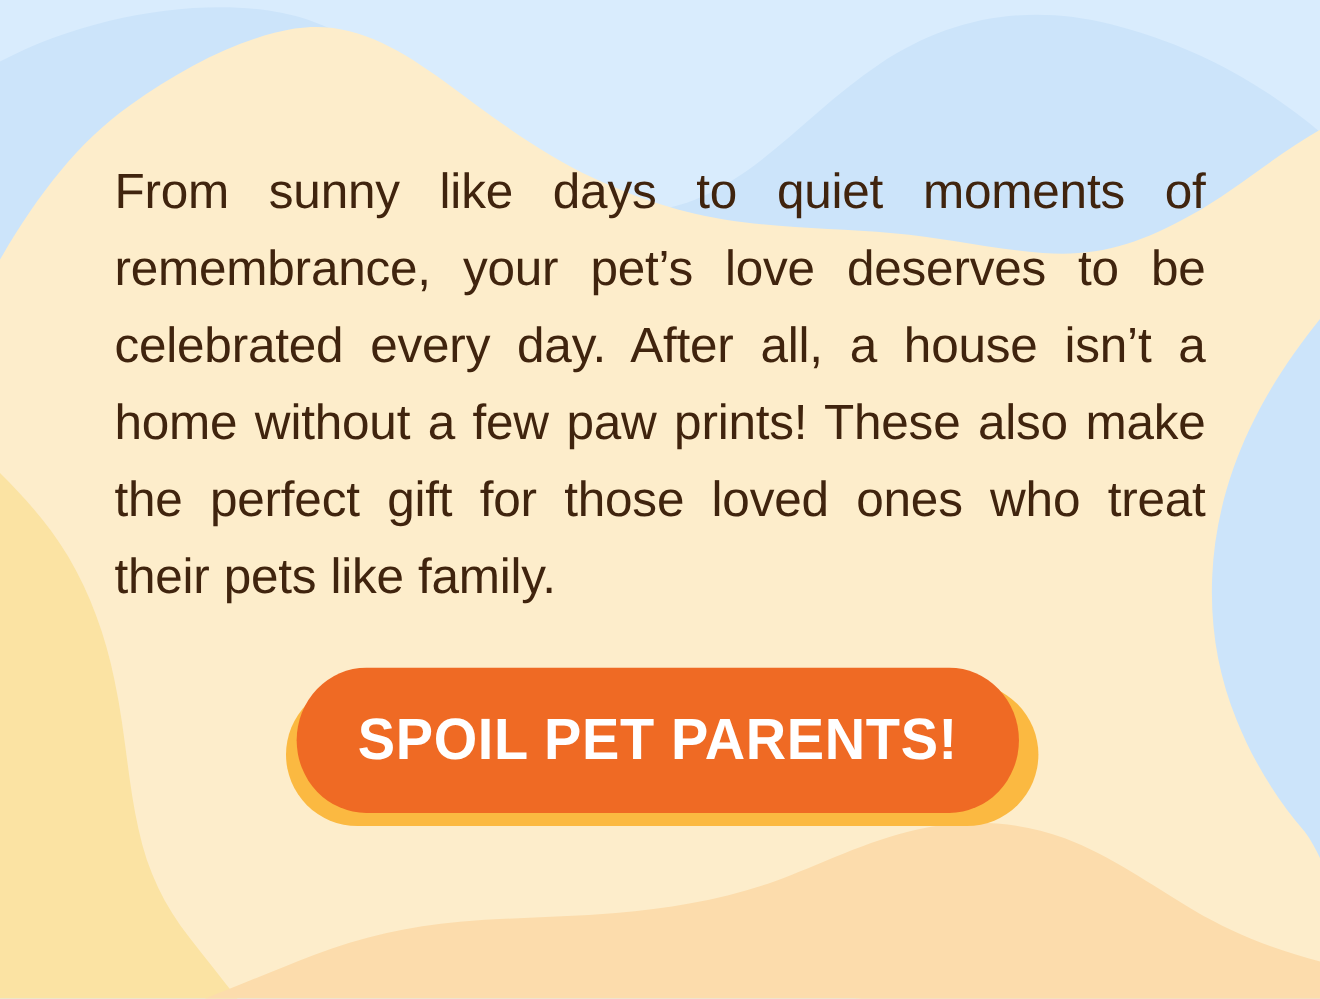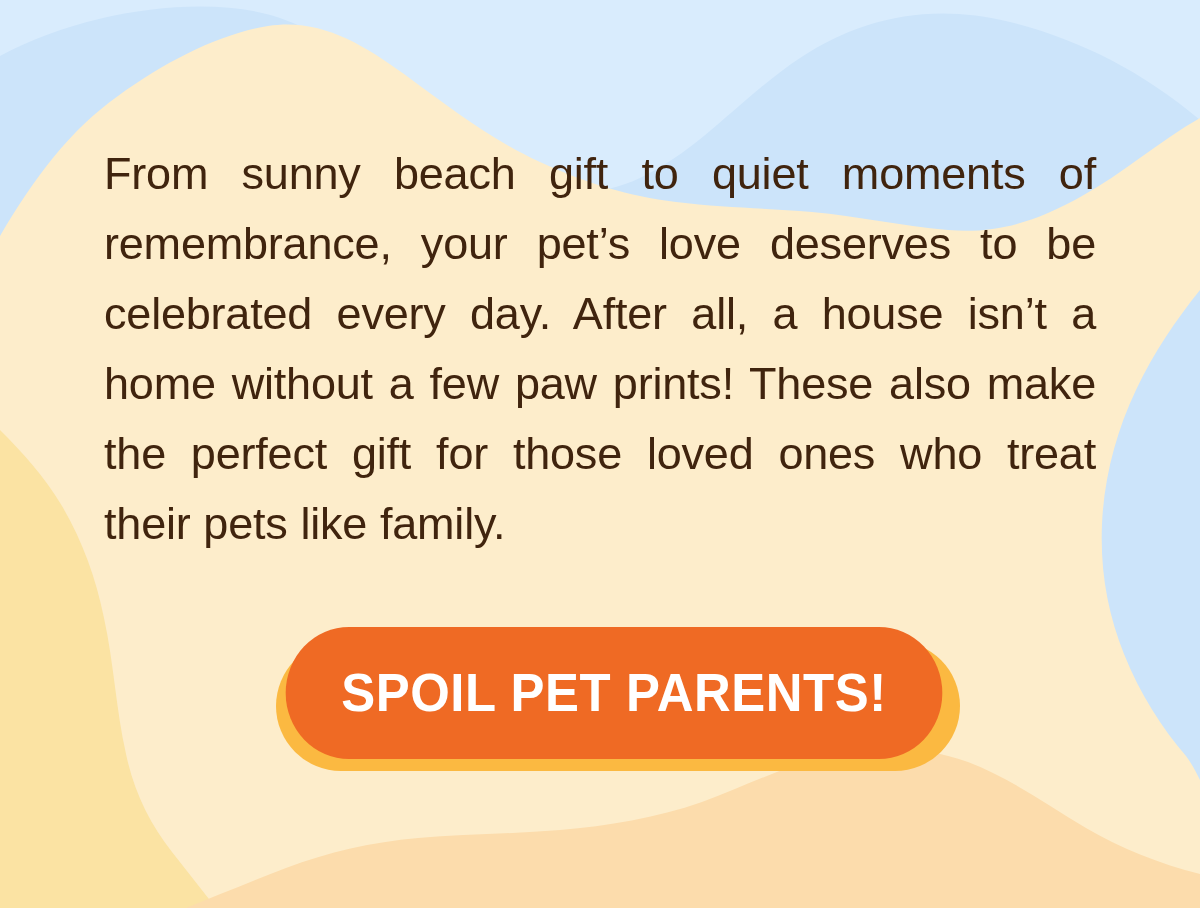--- a/index.html
+++ b/index.html
@@ -51,25 +51,24 @@
     font-size: 45px;
     line-height: 70px;
     letter-spacing: -0.2px;
     font-weight: 400;
     word-spacing: 0.5px;
     margin: 0;
   }
 
   .cta-wrap {
     position: absolute;
-    left: 272px;
+    left: 256px;
     top: 607px;
     width: 688px;
     height: 148px;
-    margin-top: 20px;
   }
 
   .cta-shadow {
     position: absolute;
     left: 4px;
     top: 14px;
     width: 684px;
     height: 130px;
     background: #fbb941;
     border-radius: 66px;
@@ -155,21 +154,21 @@
              C788,764 746,786 702,802
              C656,818 608,826 560,830
              C512,834 464,834 418,838
              C372,842 328,852 286,868
              C250,882 216,896 186,908 Z"></path>
 
   </svg>
 
   <div class="content">
 
-    <p class="paragraph">From sunny beach gift to quiet moments of remembrance, your pet’s love deserves to be celebrated every day. After all, a house isn’t a home without a few paw prints! These also make the perfect gift for those loved ones who treat their pets like family.</p>
+    <p class="paragraph">From sunny like days to quiet moments of remembrance, your pet’s love deserves to be celebrated every day. After all, a house isn’t a home without a few paw prints! These also make the perfect gift for those loved ones who treat their pets like family.</p>
 
     <div class="cta-wrap">
       <div class="cta-shadow"></div>
       <button class="cta-button" type="button">SPOIL PET PARENTS!</button>
     </div>
 
   </div>
 </div>
 
 </body></html>

